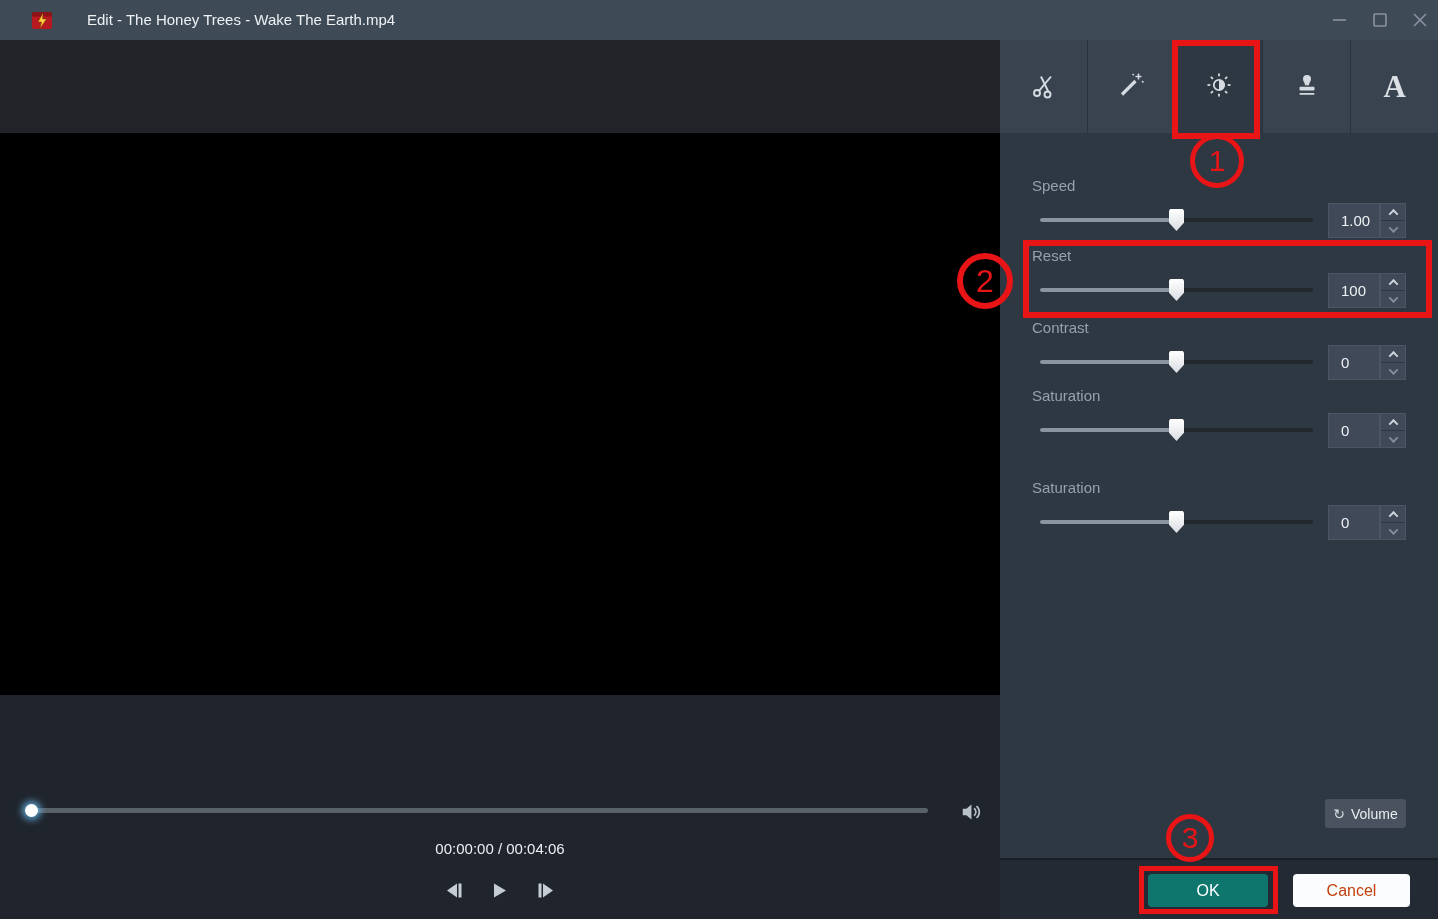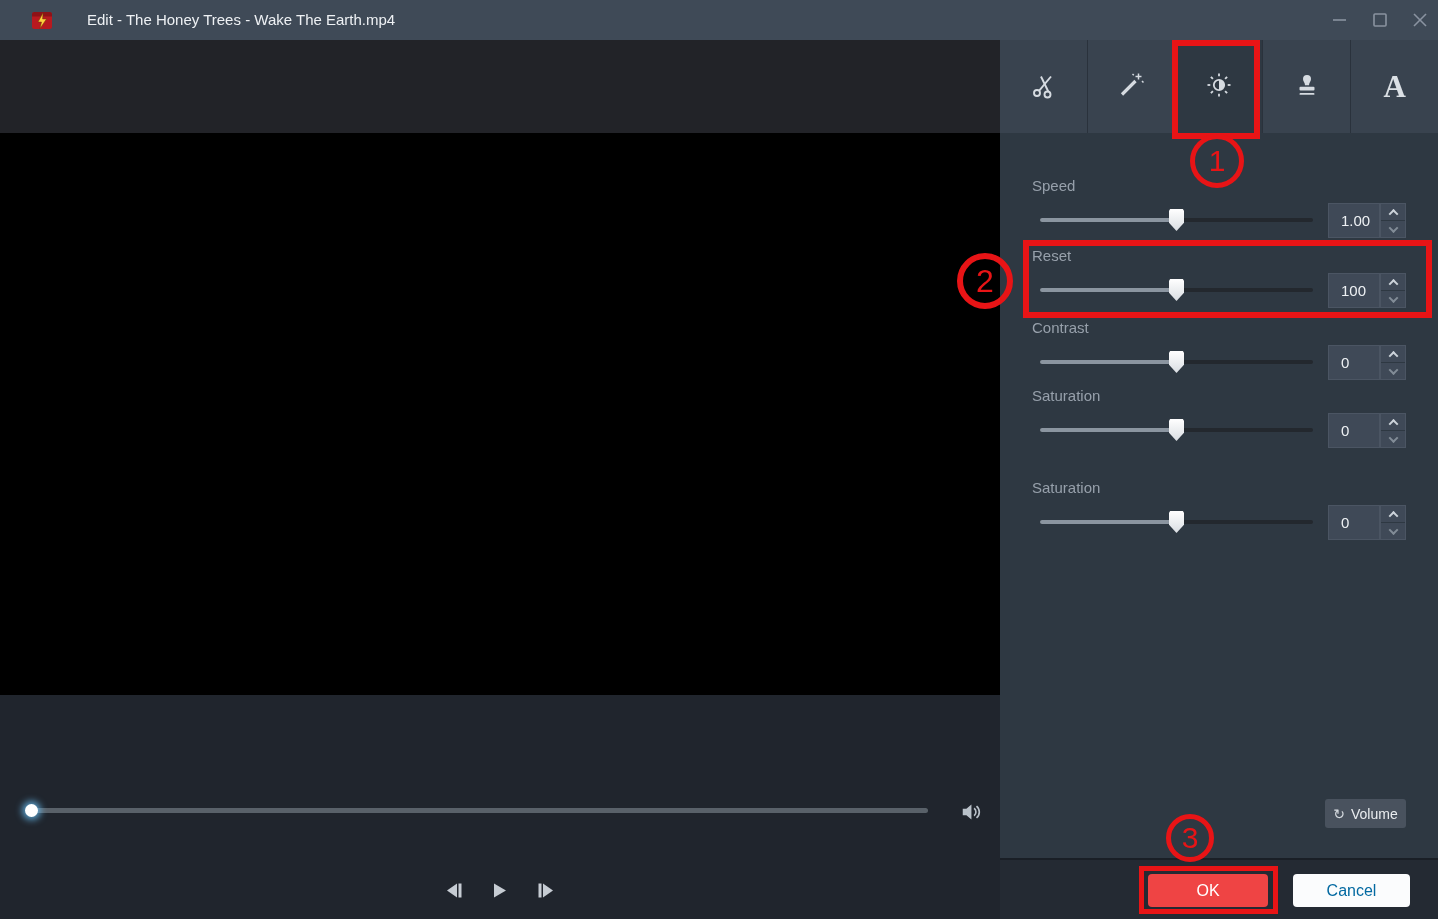--- a/index.html
+++ b/index.html
@@ -43,22 +43,22 @@
   .spin-up, .spin-dn { width:100%; height:16px; display:flex; align-items:center; justify-content:center; cursor:pointer; }
   .spin-sep { width:100%; height:1px; background:#2e3842; }
   .chev { width:7px; height:7px; border:solid #ccd3da; border-width:2px 2px 0 0; transform:rotate(-45deg) translate(-1px,1px); }
   .chev.dn { border-color:#828c97; transform:rotate(135deg) translate(-1px,1px); }
 
   .reset-btn { position:absolute; left:325px; top:759px; width:81px; height:29px; background:#49525e; border-radius:3px; display:flex; align-items:center; justify-content:center; gap:6px; color:#e9ecef; font-size:14px; cursor:pointer; }
   .reset-glyph { font-size:14px; color:#d6dbe0; }
 
   .panel-divider { position:absolute; left:0; top:818px; width:438px; height:2px; background:#1a1f26; }
   .panel-footer { position:absolute; left:0; top:820px; width:438px; height:59px; background:#242a33; }
-  .ok-btn { position:absolute; left:148px; top:14px; width:120px; height:33px; background:#ef4444; border:none; border-radius:4px; color:#ffffff; font-size:16px; cursor:pointer; font-family:"Liberation Sans",sans-serif; }
-  .cancel-btn { position:absolute; left:293px; top:14px; width:117px; height:33px; background:#fbfcfd; border:none; border-radius:4px; color:#0369a1; font-size:16px; cursor:pointer; font-family:"Liberation Sans",sans-serif; }
+  .ok-btn { position:absolute; left:148px; top:14px; width:120px; height:33px; background:#0f766e; border:none; border-radius:4px; color:#ffffff; font-size:16px; cursor:pointer; font-family:"Liberation Sans",sans-serif; }
+  .cancel-btn { position:absolute; left:293px; top:14px; width:117px; height:33px; background:#fbfcfd; border:none; border-radius:4px; color:#c2410c; font-size:16px; cursor:pointer; font-family:"Liberation Sans",sans-serif; }
 
   
   .ann { position:absolute; z-index:50; pointer-events:none; }
   .ann-rect { border:6px solid #e81416; }
   .ann-circle { border:5px solid #e81416; border-radius:50%; display:flex; align-items:center; justify-content:center; color:#e81416; background:transparent; }
   .ann-num { font-size:30px; line-height:1; }
 </style>
 </head>
 <body>
 
@@ -100,20 +100,21 @@
     </div>
 
     <span class="speaker">
       <svg width="22" height="22" viewBox="0 0 20 20">
         <path d="M2.5 7 h3.3 l4.6-3.9 v13.8 L5.8 13 H2.5 Z" fill="#b9c1c9"></path>
         <path d="M12.8 6.6 a4.3 4.3 0 0 1 0 6.8" stroke="#b9c1c9" stroke-width="1.5" fill="none"></path>
         <path d="M15 4.6 a7 7 0 0 1 0 10.8" stroke="#b9c1c9" stroke-width="1.5" fill="none"></path>
       </svg>
     </span>
 
+    <div class="time-display">00:00:00 / 00:04:06</div>
 
     <div class="transport">
       <span class="tbtn">
         <svg width="16" height="15" viewBox="0 0 16 15">
             <polygon points="11,0.5 11,14.5 1,7.5" fill="#c6ccd3"></polygon>
             <rect x="12.5" y="0.5" width="3" height="14" fill="#c6ccd3"></rect>
           </svg>
       </span>
       <span class="tbtn">
         <svg width="14" height="15" viewBox="0 0 14 15">

